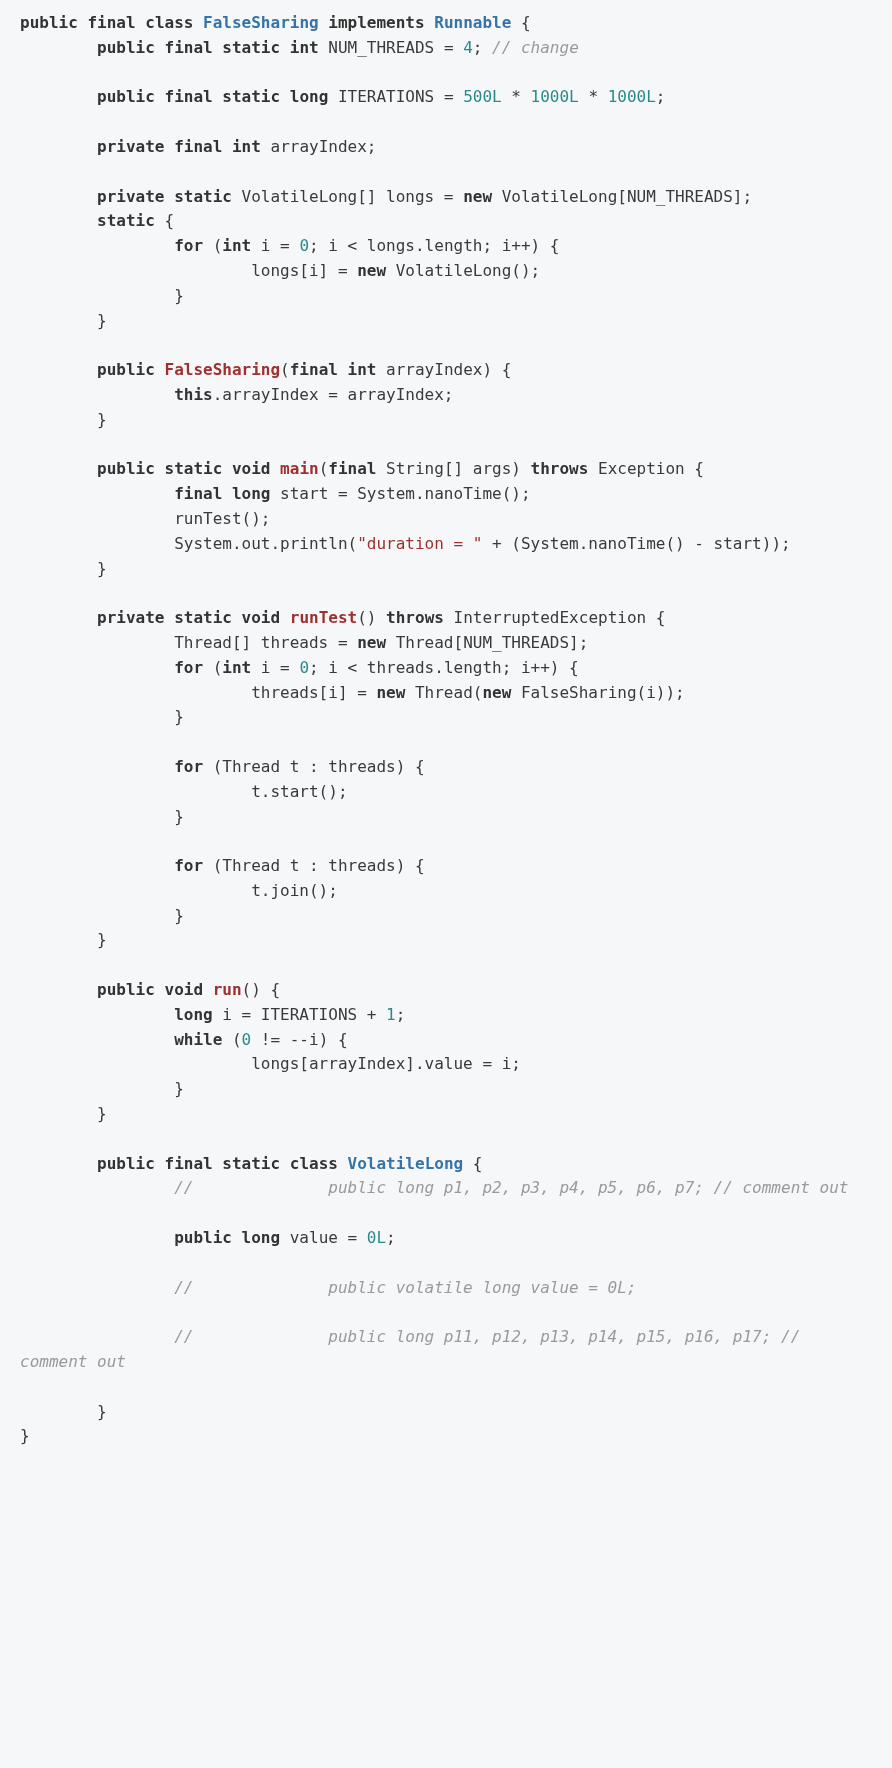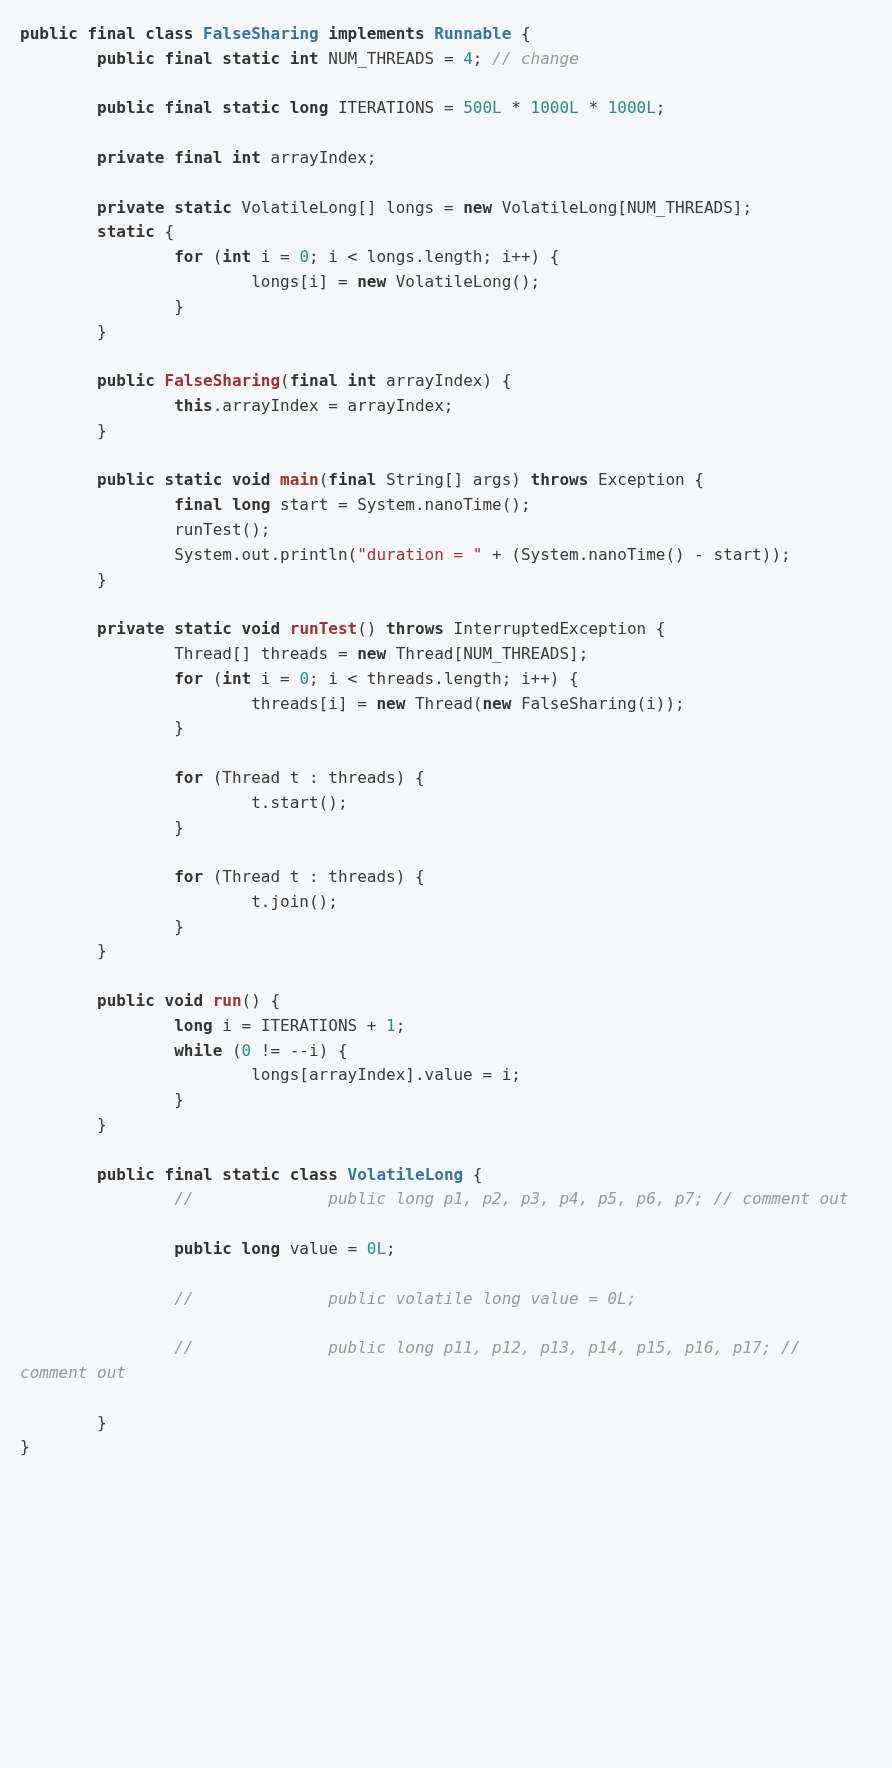--- a/index.html
+++ b/index.html
@@ -6,21 +6,21 @@
     margin: 0;
     padding: 0;
     background: #f6f7f8;
     font-family: Consolas, Monaco, "Andale Mono", monospace;
     font-size: 16px;
     line-height: 1.55;
     color: #3a3a3a;
   }
   pre.code {
     margin: 0;
-    padding: 22px 20px 30px 20px;
+    padding: 11px 20px 30px 20px;
     white-space: pre-wrap;
     word-wrap: break-word;
     font-family: Consolas, Monaco, "Andale Mono", monospace;
   }
   .kw { font-weight: bold; color: #333333; }
   .cname { color: #3573a8; font-weight: bold; }
   .mname { color: #a03030; font-weight: bold; }
   .num { color: #2a8a8a; }
   .str { color: #a03030; }
   .cmt { color: #9a9a9a; font-style: italic; }

